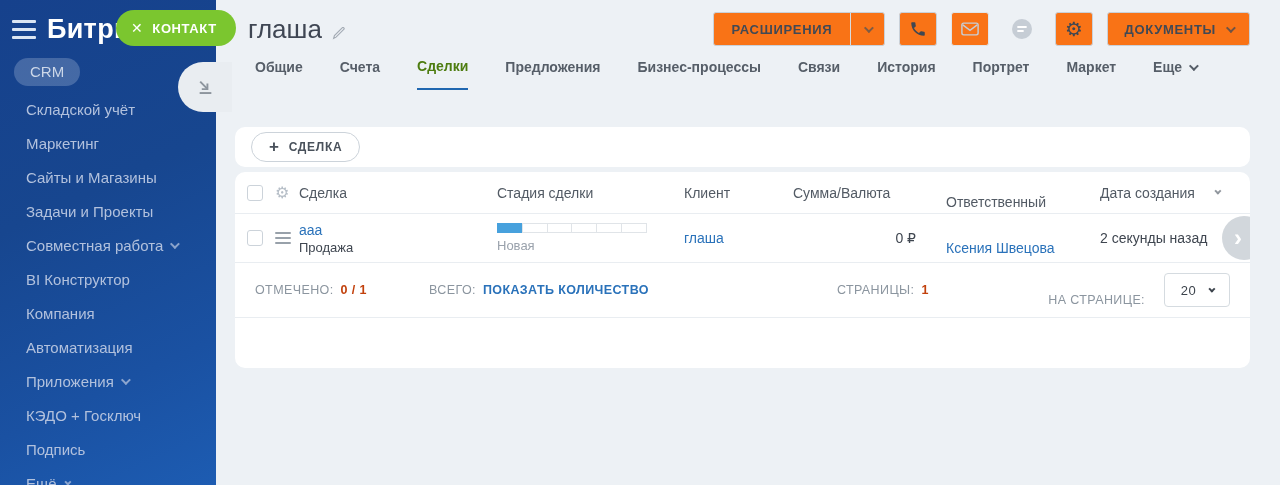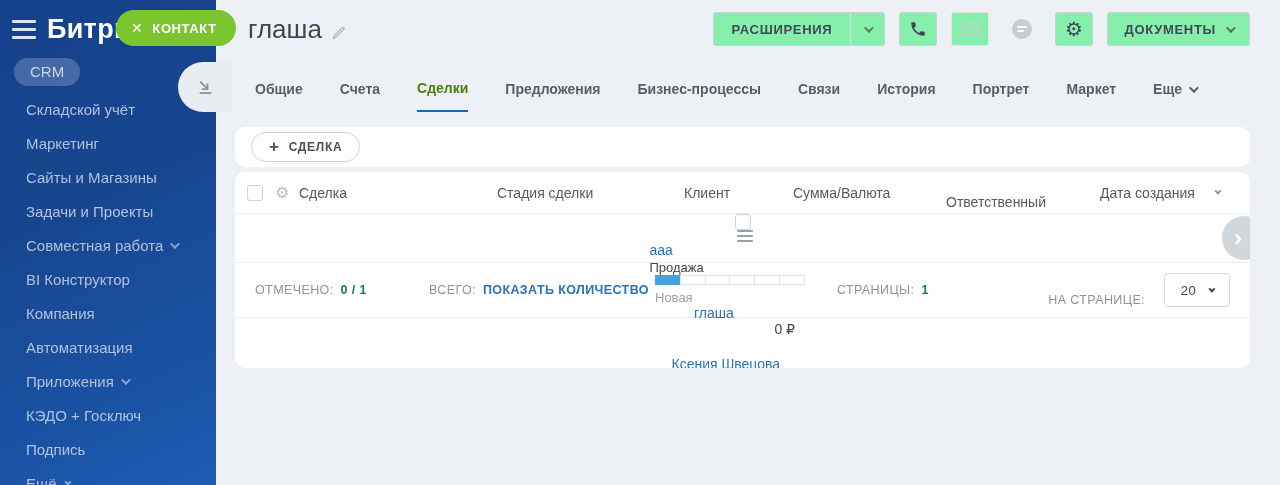--- a/index.html
+++ b/index.html
@@ -32,54 +32,54 @@
     justify-content:center; cursor:pointer; }
 
   
   .main { position:absolute; left:216px; top:0; right:0; bottom:0; }
 
   .main-header { display:flex; align-items:flex-start; padding:12px 30px 0 32px; }
   .page-title { font-size:26px; color:#3f4653; display:flex; align-items:center; gap:10px; }
   .pencil { color:#a3abb4; cursor:pointer; margin-top:4px; }
 
   .actions { margin-left:auto; display:flex; gap:14px; }
-  .btn { height:34px; background:#86efac; border:1px solid #c9d1d9; border-radius:3px;
+  .btn { height:34px; background:#f97316; border:1px solid #c9d1d9; border-radius:3px;
     color:#414955; font-size:13px; font-weight:bold; letter-spacing:.7px;
     display:flex; align-items:center; cursor:pointer; }
   .btn .lbl { padding:0 18px; }
   .btn .caret-box { width:34px; height:100%; border-left:1px solid #d6dce1;
     display:flex; align-items:center; justify-content:center; }
   .icon-btn { width:38px; justify-content:center; color:#3f4752; }
   .icon-btn.disabled { border-color:#e0e6ea; color:#c7ced6; cursor:default; }
   .chat-btn { width:38px; height:34px; border:none; background:transparent; display:flex;
     align-items:center; justify-content:center; cursor:default; }
   .gear-glyph { font-size:20px; line-height:1; }
   .docs-btn { padding:0 16px; gap:10px; }
 
   
-  .tabs { position:absolute; top:80px; left:39px; right:30px; display:flex; gap:37px; }
+  .tabs { position:absolute; top:58px; left:39px; right:30px; display:flex; gap:37px; }
   .tab { padding:0 0 14px; font-size:14px; font-weight:bold; color:#565e68; cursor:pointer;
     display:flex; align-items:center; gap:7px; white-space:nowrap; }
   .tab.active { color:#4d7c0f; border-bottom:2px solid #2067b0;align-items:center; }
   .tab .chev { opacity:1; color:#565e68; }
 
   
   .toolbar-card { position:absolute; left:19px; right:30px; top:127px; height:40px;
     background:#fff; border-radius:10px; display:flex; align-items:center; padding-left:16px; }
   .add-deal { height:30px; display:flex; align-items:center; gap:9px; padding:0 17px;
     border:1px solid #ccd3da; border-radius:16px; background:#fff; cursor:pointer;
     font-size:12px; font-weight:bold; letter-spacing:.7px; color:#49515b; }
   .plus { font-size:17px; font-weight:bold; color:#49515b; line-height:1; margin-top:-2px; }
 
   
   .table-card { position:absolute; left:19px; right:30px; top:172px; bottom:117px;
     background:#fff; border-radius:10px; overflow:hidden; }
   .t-head, .t-row { display:flex; align-items:center; border-bottom:1px solid #e9edf1; padding-left:12px; }
   .t-head { height:42px; color:#525a64; font-size:14px; }
-  .t-row  { height:49px; font-size:14px;flex-direction:column; }
+  .t-row  { height:49px; font-size:14px; }
   .c-check { width:28px; }
   .c-gear  { width:24px; }
   .c-name  { width:198px; }
   .c-stage { width:187px; }
   .c-client{ width:109px; }
   .c-amount{ width:153px; text-align:right; padding-right:30px; }
   .c-resp  { width:154px;margin-top:19px; }
   .c-date  { flex:1; display:flex; align-items:center; gap:19px; }
   .checkbox { width:16px; height:16px; border:1px solid #ccd3da; border-radius:3px;
     background:#fff; cursor:pointer; }
@@ -93,21 +93,21 @@
   .stage-bar { display:flex; width:150px; height:10px; }
   .stage-bar .seg { flex:1; background:#fff; border:1px solid #e0e4e8; margin-left:-1px; }
   .stage-bar .seg:first-child { margin-left:0; }
   .stage-bar .seg.filled { background:#47a1dd; border-color:#47a1dd; }
   .stage-label { font-size:13px; color:#9aa2ac; margin-top:5px; }
   .cell-text { color:#3f4650; }
 
   
   .t-foot { display:flex; align-items:center; height:55px; border-bottom:1px solid #e9edf1;
     padding:0 20px; font-size:12.5px; letter-spacing:.4px; color:#8b959f; }
-  .t-foot b { color:#0f766e;text-align:center; }
+  .t-foot b { color:#c2410c;text-align:center; }
   .foot-group { display:flex; align-items:center; gap:7px; white-space:nowrap; }
   .g-total { margin-left:62px; }
   .g-pages { margin-left:188px; }
   .link-upper { color:#2a72ba; font-weight:bold; cursor:pointer; }
   .g-perpage { margin-left:auto; display:flex; align-items:flex-end; gap:19px; }
   .per-select { width:66px; height:34px; border:1px solid #d5dbe0; border-radius:4px;
     display:flex; align-items:center; justify-content:center; gap:12px; color:#3c434c;
     font-size:13px; cursor:pointer; background:#fff; }
   .per-select .chev { color:#3c434c; opacity:1; }
 

